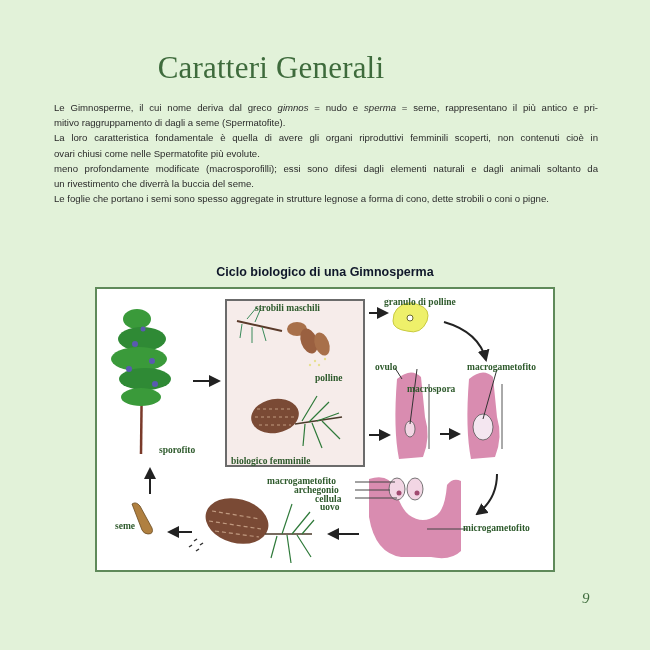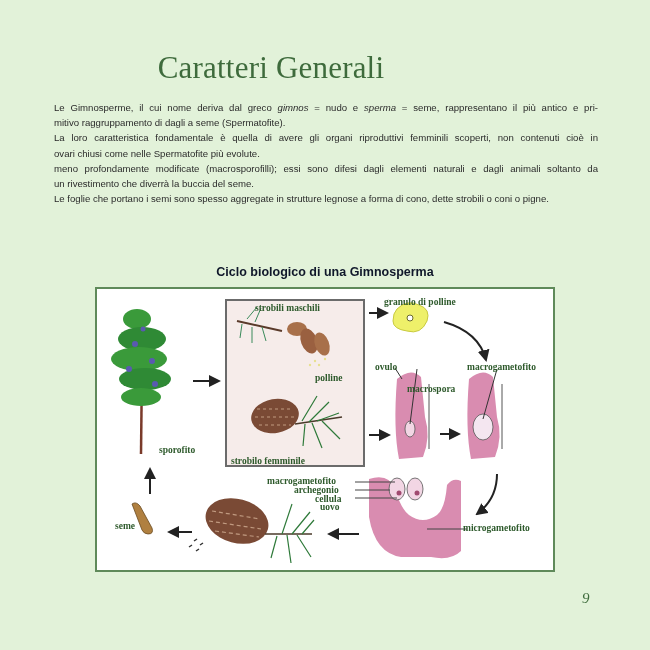--- a/index.html
+++ b/index.html
@@ -186,21 +186,21 @@
 
     <g>
       <path d="M35,215 q4,-3 8,2 l12,22 q2,6 -4,6 q-4,0 -6,-4z" fill="#b08040" stroke="#6a4a20" stroke-width="0.8"></path>
     </g>
 
     <line x1="53" y1="205" x2="53" y2="180" stroke="#222" stroke-width="2" marker-end="url(#ah)"></line>
   </svg>
 
   <span class="lbl" style="left:158px; top:14px;">strobili maschili</span>
   <span class="lbl" style="left:218px; top:84px;">polline</span>
-  <span class="lbl" style="left:134px; top:167px;">strobilo femminile</span>
+  <span class="lbl" style="left:134px; top:167px;">biologico femminile</span>
   <span class="lbl" style="left:287px; top:8px;text-align:center;">granulo di polline</span>
   <span class="lbl" style="left:310px; top:61px;margin-top:34px;">macrospora</span>
   <span class="lbl" style="left:278px; top:73px;">ovulo</span>
   <span class="lbl" style="left:370px; top:73px;">macrogametofito</span>
   <span class="lbl" style="left:62px; top:156px;">sporofito</span>
   <span class="lbl" style="left:18px; top:232px;">seme</span>
   <span class="lbl" style="left:170px; top:187px;">macrogametofito</span>
   <span class="lbl" style="left:197px; top:196px;">archegonio</span>
   <span class="lbl" style="left:218px; top:205px;">cellula</span>
   <span class="lbl" style="left:223px; top:213px;">uovo</span>

